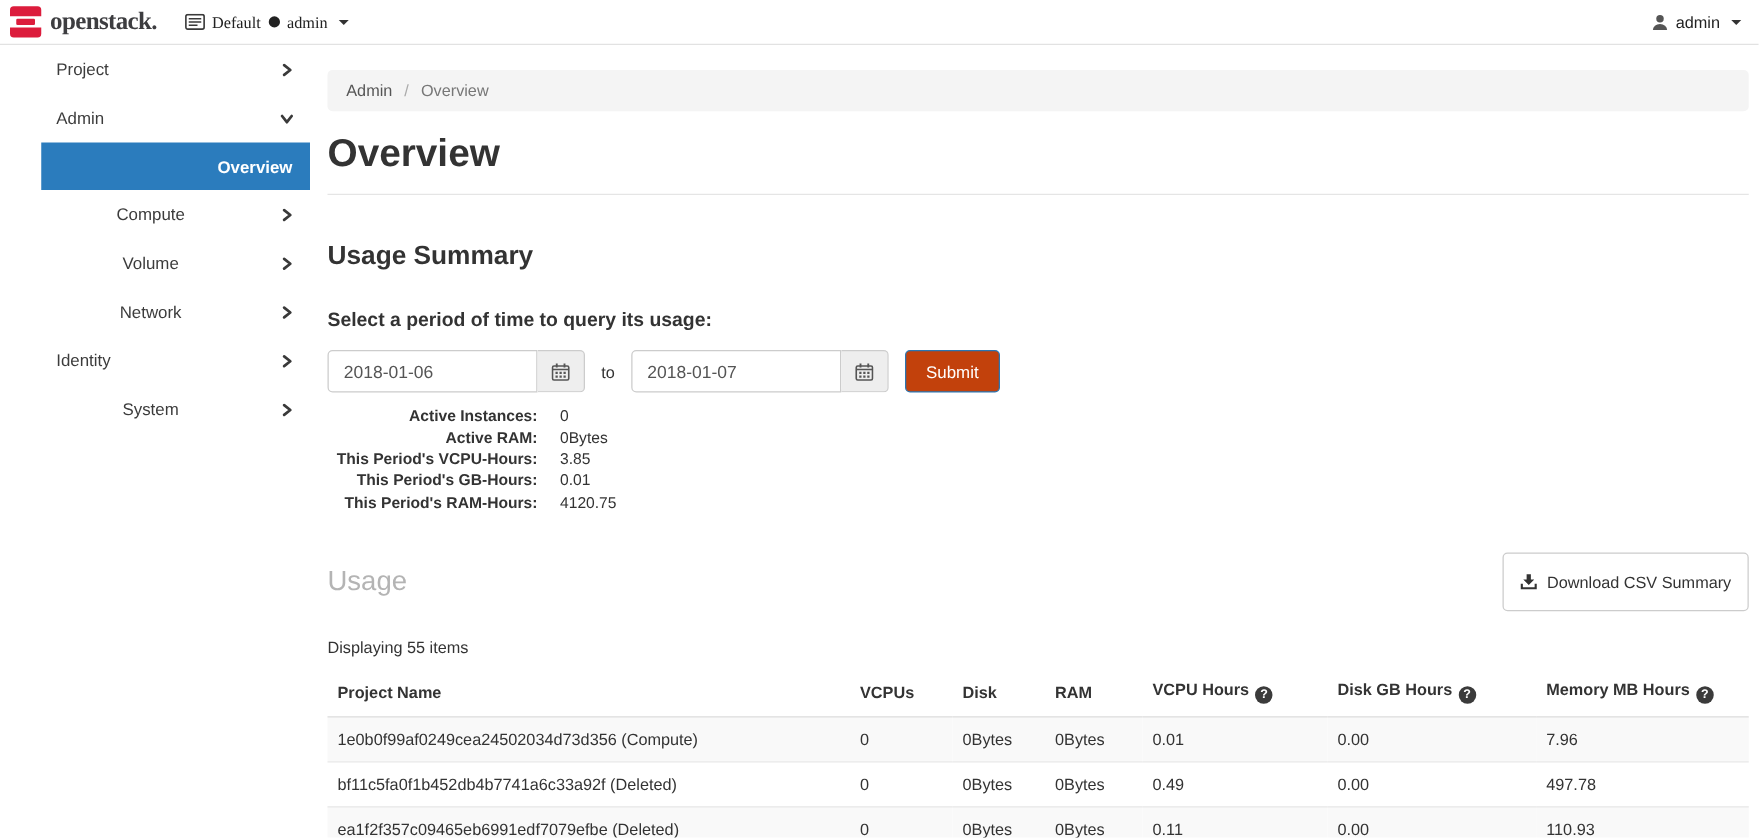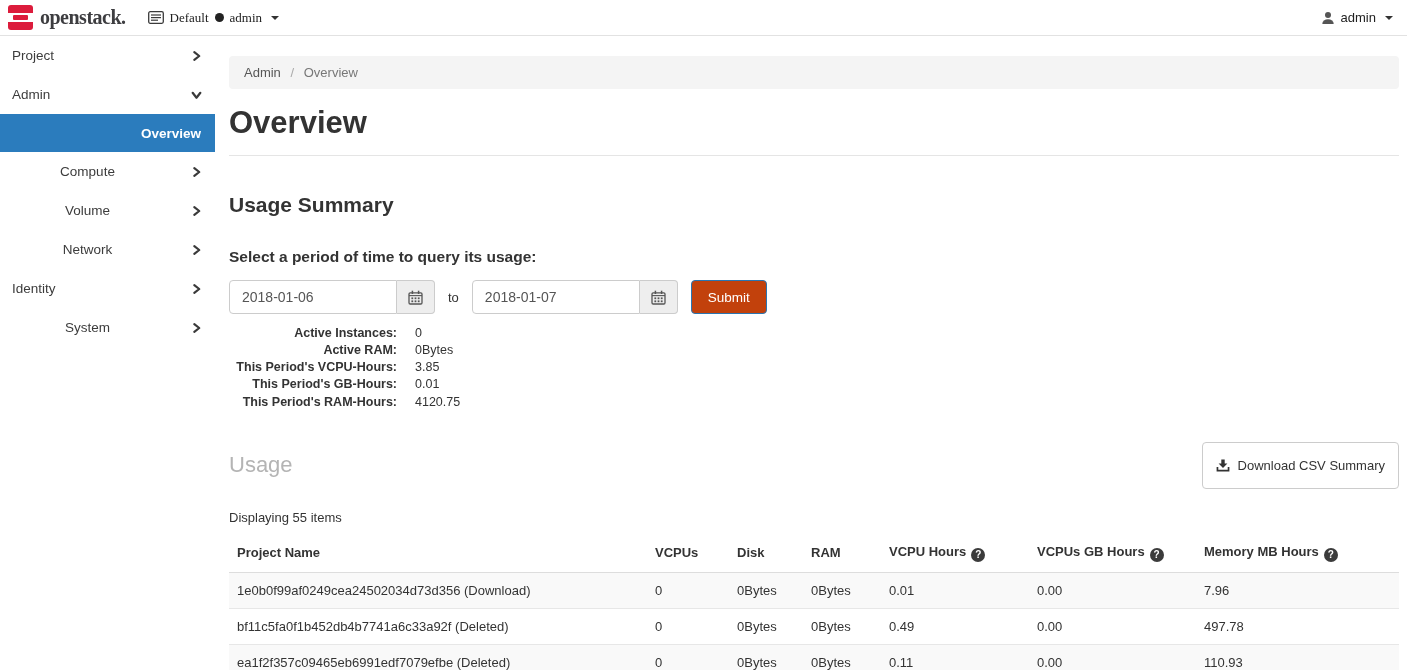--- a/index.html
+++ b/index.html
@@ -19,21 +19,21 @@
   .brand { display: flex; align-items: center; gap: 7px; cursor: pointer; }
   .logo-mark { position: relative; width: 25px; height: 25px; background: #dc1c3c; border-radius: 3px; }
   .logo-mark::before { content: ""; position: absolute; left: -1px; right: -1px; top: 8px; height: 9px; background: #fff; }
   .logo-mark::after  { content: ""; position: absolute; left: 5px; right: 5px; top: 10px; height: 5px; background: #dc1c3c; border-radius: 1px; }
   .brand-text { font-size: 20px; font-weight: bold; color: #3d3d40; letter-spacing: -0.5px; }
   .context-switcher, .user-menu { display: flex; align-items: center; gap: 6px; color: #222; cursor: pointer; font-size: 13px; }
   .dot-sep { width: 9px; height: 9px; background: #222; border-radius: 50%; display: inline-block; }
   .caret { width: 0; height: 0; border-left: 4px solid transparent; border-right: 4px solid transparent; border-top: 4px solid #333; margin-left: 3px; }
 
   
-  .layout { display: flex; height: 634px; }
+  .layout { display: flex; height: 634px; padding-left: 33px; }
   .sidebar { width: 215px; flex: none; }
   .content { flex: 1; padding: 0 8px 0 14px; min-width: 0; }
 
   
   .nav-item { position: relative; height: 39px; display: flex; align-items: center; padding: 0 12px; font-size: 13.5px; color: #3c3c3c; cursor: pointer; }
   .nav-item .chev { position: absolute; right: 13px; top: 50%; transform: translateY(-50%); display: flex; }
   .nav-item.sub { justify-content: center; padding: 0 40px 0 0; }
   .nav-item.selected { background: #2b7cbd; color: #fff; height: 38px; justify-content: flex-end; padding-right: 14px; font-weight: bold; }
 
   
@@ -302,30 +302,30 @@
           <th class="col-disk">
             <span>Disk</span>
           </th>
           <th class="col-ram">
             <span>RAM</span>
           </th>
           <th class="col-vcpuh">
             <span>VCPU Hours</span><span class="help-icon">?</span>
           </th>
           <th class="col-diskh">
-            <span>VCPUs GB Hours</span><span class="help-icon">?</span>
+            <span>Disk GB Hours</span><span class="help-icon">?</span>
           </th>
           <th>
             <span>Memory MB Hours</span><span class="help-icon">?</span>
           </th>
         </tr>
       </thead>
       <tbody>
         <tr>
-          <td>1e0b0f99af0249cea24502034d73d356 (Download)</td>
+          <td>1e0b0f99af0249cea24502034d73d356 (Compute)</td>
           <td>0</td>
           <td>0Bytes</td>
           <td>0Bytes</td>
           <td>0.01</td>
           <td>0.00</td>
           <td>7.96</td>
         </tr>
         <tr>
           <td>bf11c5fa0f1b452db4b7741a6c33a92f (Deleted)</td>
           <td>0</td>

